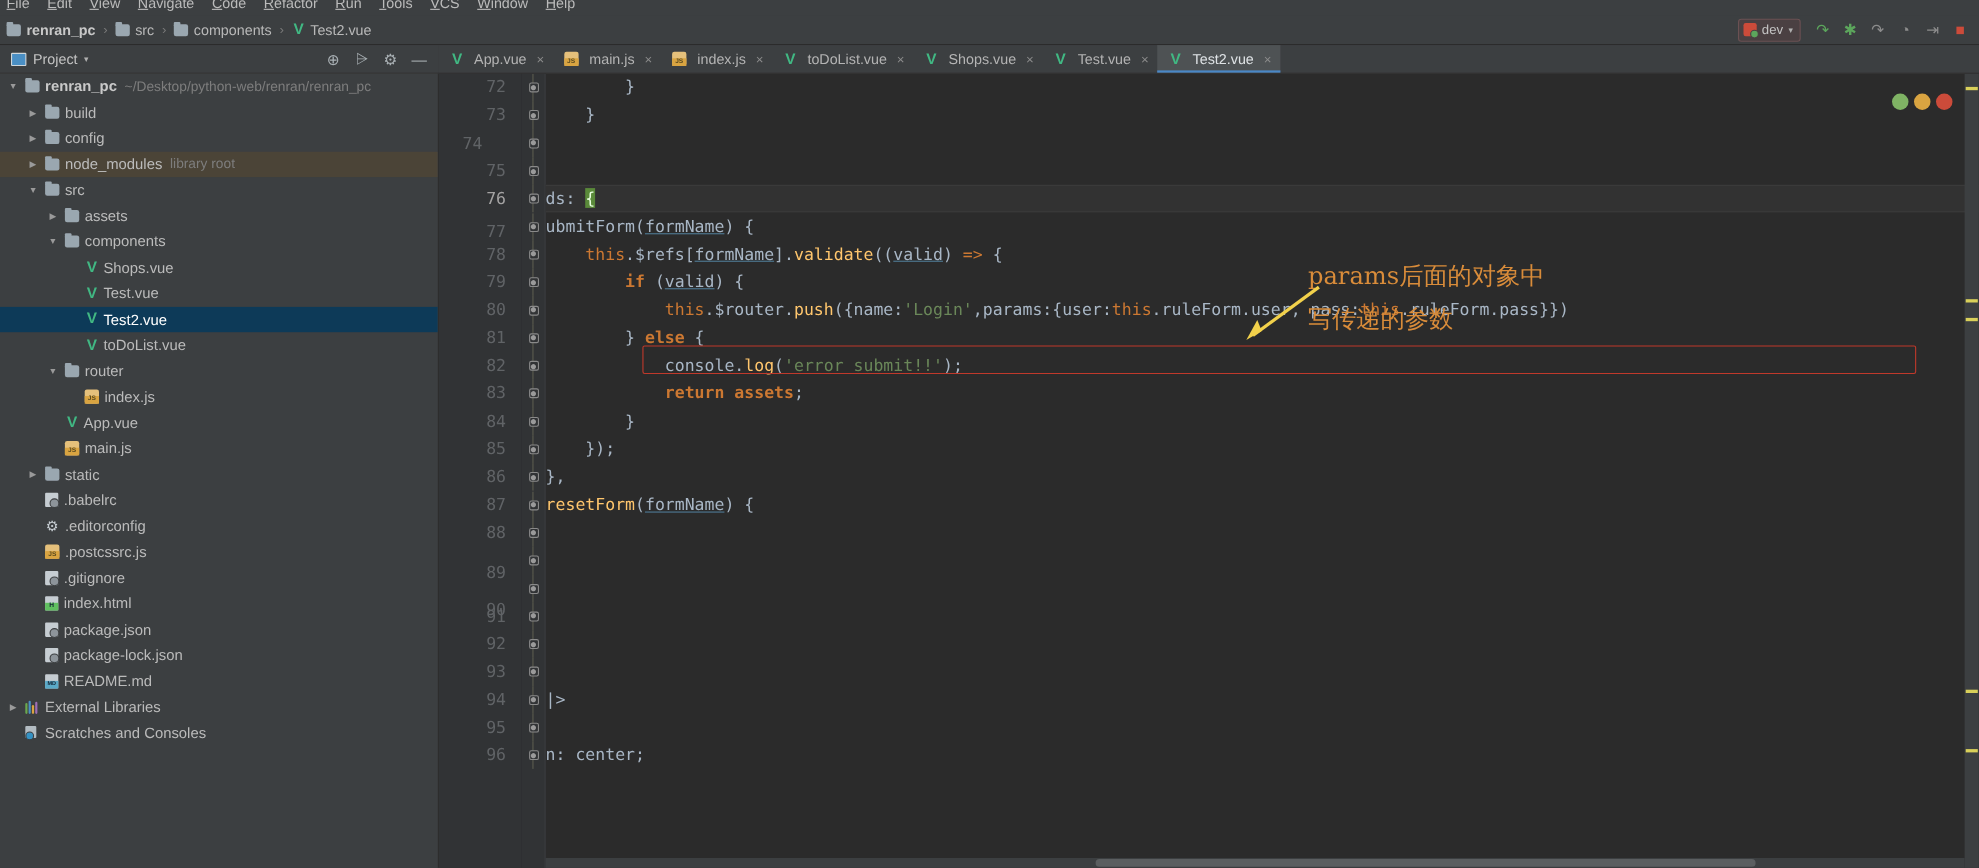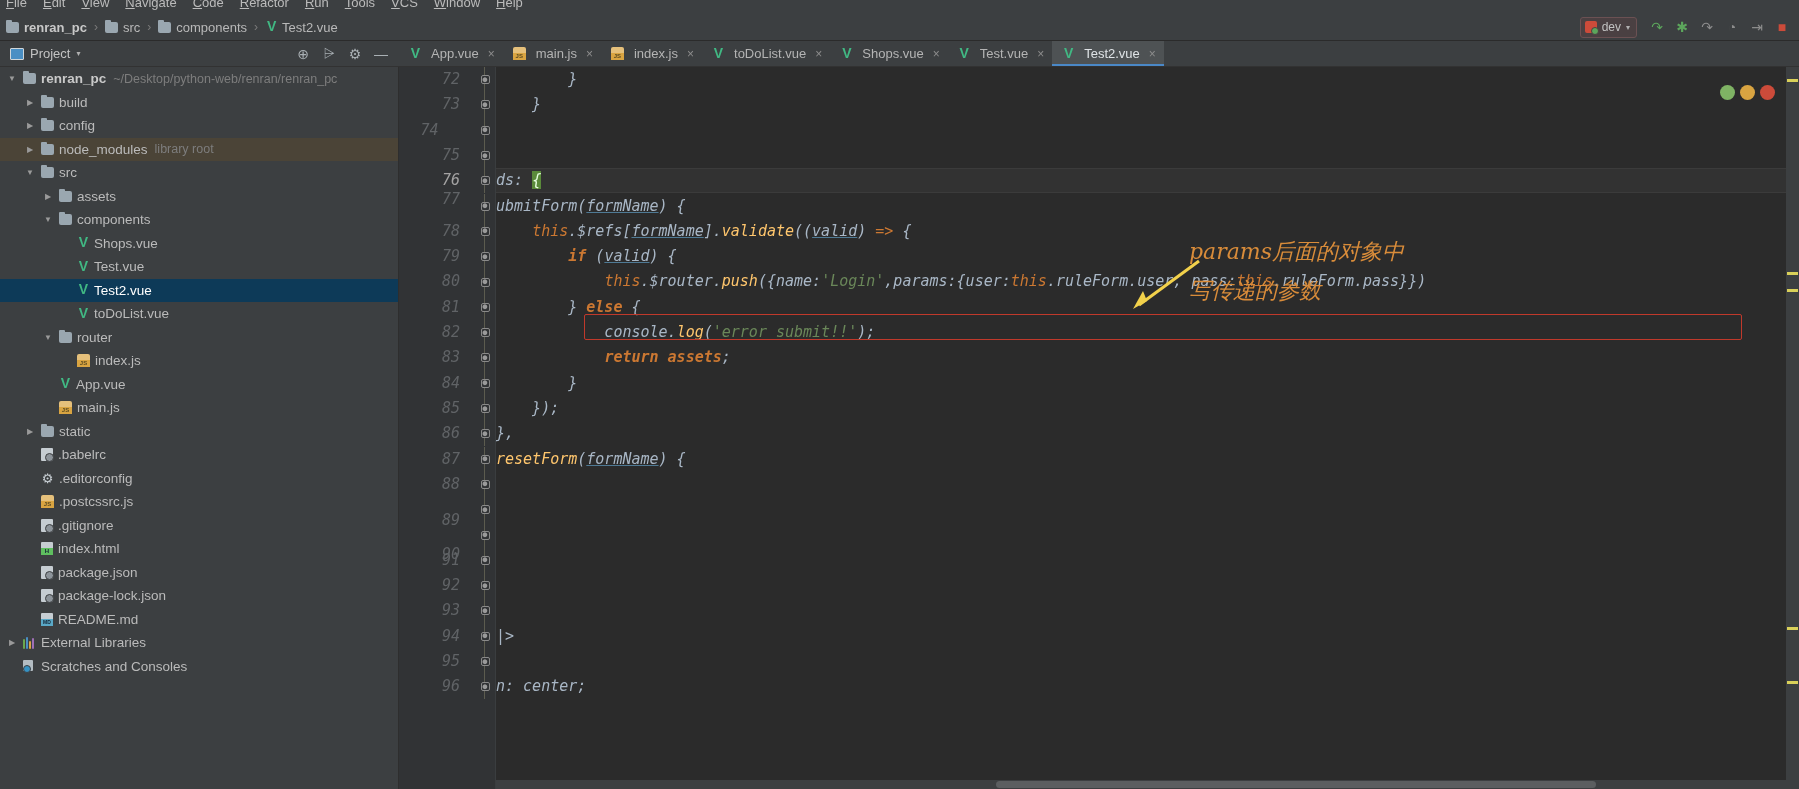--- a/index.html
+++ b/index.html
@@ -177,21 +177,20 @@
     content: ""; position: absolute; left: 0; right: 0; bottom: 0;
     height: 2px; background: #4a88c7;
   }
   .tab .x { font-size: 12px; color: #8d8d8d; margin-left: 4px; }
 
   
   .editor {
     position: absolute; top: 67px; left: 399px; width: 1400px; height: 722px;
     background: #2b2b2b; overflow: hidden;
     font-family: "DejaVu Sans Mono", monospace;
-    font-style: italic;
   }
   .gutter {
     position: absolute; top: 0; left: 0; width: 75px; height: 722px;
     background: #313335;
   }
   .fold-col {
     position: absolute; top: 0; left: 75px; width: 22px; height: 722px;
     background: #313335; border-right: 1px solid #3a3d3f;
   }
   .code-area { position: absolute; top: 0; left: 97px; right: 0; height: 722px; }
@@ -575,21 +574,21 @@
       </div>
     </div>
 
   <div class="editor">
     <div class="gutter" id="gutter">
         <div class="ln" style="top: 0px;">72</div>
         <div class="ln" style="top: 25.3px;">73</div>
         <div class="ln" style="top: 50.6px; text-align: center;">74</div>
         <div class="ln" style="top: 75.9px;">75</div>
         <div class="ln cur" style="top: 101.2px;">76</div>
-        <div class="ln" style="top: 120px;">77</div>
+        <div class="ln" style="top: 131px;">77</div>
         <div class="ln" style="top: 152px;">78</div>
         <div class="ln" style="top: 177.1px;">79</div>
         <div class="ln" style="top: 202.4px;">80</div>
         <div class="ln" style="top: 227.7px;">81</div>
         <div class="ln" style="top: 253px;">82</div>
         <div class="ln" style="top: 278.3px;">83</div>
         <div class="ln" style="top: 303.6px;">84</div>
         <div class="ln" style="top: 328.9px;">85</div>
         <div class="ln" style="top: 354.2px;">86</div>
         <div class="ln" style="top: 379.5px;">87</div>

